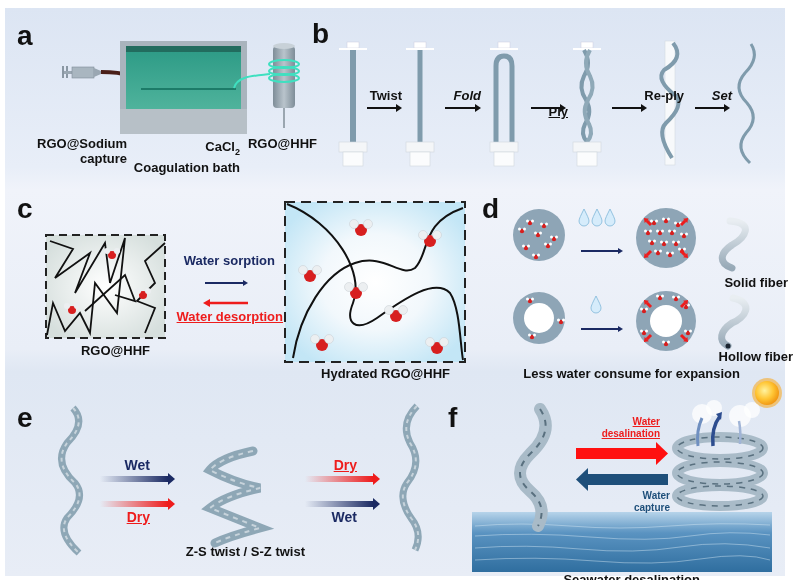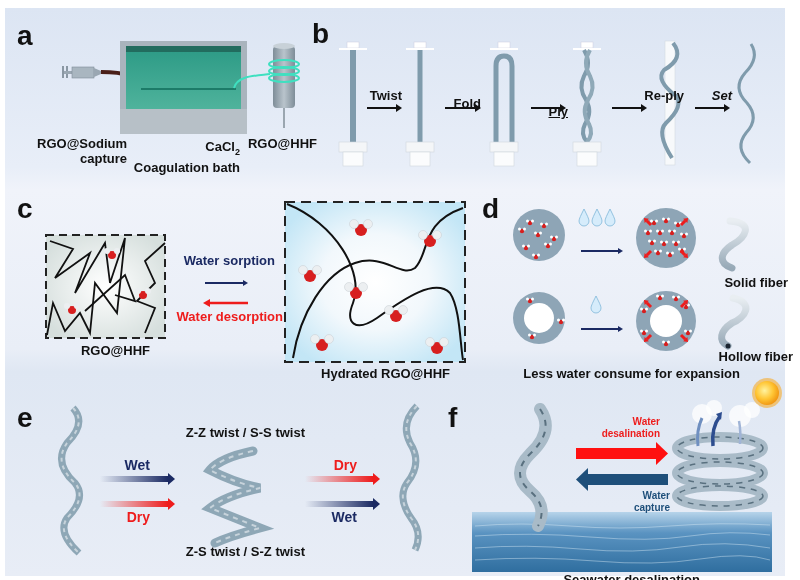--- a/index.html
+++ b/index.html
@@ -3,21 +3,21 @@
 <meta charset="utf-8">
 <style>
   html, body { margin:0; padding:0; background:#ffffff; }
   body { width:800px; height:580px; position:relative; overflow:hidden; font-family:"Liberation Sans", sans-serif; }
   .figure { position:absolute; left:5px; top:8px; width:780px; height:568px;
     background:linear-gradient(180deg,#dce5f3 0%,#e8eef8 28%,#f0f3fa 32%,#e9eef7 60%,#dfe7f3 64%,#e8edf6 100%); }
   .panel { position:absolute; }
   .plabel { position:absolute; font-weight:bold; font-size:28px; color:#111; line-height:1; }
   .lbl { position:absolute; font-weight:bold; font-size:13px; color:#111; text-align:right; line-height:15px; white-space:nowrap; }
   .lbl.small { font-size:10px; line-height:12px; }
-  .red { color:#ee1c1c; }
+  .red { color:#ee1c1c;text-decoration:underline; }
   .navy { color:#1b2a63; }
   svg { position:absolute; overflow:visible; }
   sub { font-size:9px; }
 </style>
 </head>
 <body>
 
 <div class="figure">
 
   <div class="panel" style="left:0;top:0;width:290px;height:170px;">
@@ -137,21 +137,21 @@
         <path d="M373,35 Q385,50 364,62 Q355,72 376,88 Q384,98 366,115 Q356,125 372,150" stroke="#7f9bac" stroke-width="4" fill="none"></path>
       </g>
       <g>
           <line x1="395" y1="100" x2="424" y2="100" stroke="#111" stroke-width="2"></line>
           <polygon points="424,96 430,100 424,104" fill="#111"></polygon>
         </g>
 
       <path d="M451,36 Q460,50 445,65 Q432,80 447,95 Q460,110 446,125 Q434,140 450,155" stroke="#7f9bac" stroke-width="3" fill="none"></path>
     </svg>
     <div class="lbl" style="left:62px;top:80px;width:40px;">Twist</div>
-    <div class="lbl" style="left:141px;top:88px;width:40px;">Fold</div>
+    <div class="lbl" style="left:141px;top:80px;width:40px;font-style:italic;">Fold</div>
     <div class="lbl" style="left:228px;top:96px;width:40px;text-decoration:underline;">Ply</div>
     <div class="lbl" style="left:304px;top:80px;width:50px;margin-left:30px;">Re-ply</div>
     <div class="lbl" style="left:392px;top:80px;width:40px;font-style:italic;">Set</div>
   </div>
 
   <div class="panel" style="left:0;top:175px;width:460px;height:190px;">
     <div class="plabel" style="left:12px;top:12px;">c</div>
     <svg width="460" height="190" style="left:0;top:0;">
       <defs>
         <radialGradient id="cLeftGrad" cx="0.5" cy="0.5" r="0.6">
@@ -348,21 +348,20 @@
       <rect x="300" y="98" width="68" height="6" fill="url(#dryGrad)"></rect>
       <polygon points="368,95 375,101 368,107" fill="#ee1c1c"></polygon>
       <rect x="300" y="123" width="68" height="6" fill="url(#wetGrad)"></rect>
       <polygon points="368,120 375,126 368,132" fill="#1b2a63"></polygon>
 
       <g>
         <path d="M412,28 Q395,45 405,65 Q418,85 402,105 Q392,120 406,140 Q418,155 410,172" stroke="#8ea7b6" stroke-width="7" fill="none"></path>
         <path d="M412,28 Q395,45 405,65 Q418,85 402,105 Q392,120 406,140 Q418,155 410,172" stroke="#c7d3db" stroke-width="2" stroke-dasharray="4,4" fill="none"></path>
       </g>
     </svg>
-    <div class="lbl" style="left:160px;top:47px;width:140px;">Z-Z twist / S-S twist</div>
     <div class="lbl navy" style="left:105px;top:80px;width:40px;font-size:14px;">Wet</div>
     <div class="lbl red" style="left:105px;top:132px;width:40px;font-size:14px;">Dry</div>
     <div class="lbl red" style="left:312px;top:80px;width:40px;font-size:14px;">Dry</div>
     <div class="lbl navy" style="left:312px;top:132px;width:40px;font-size:14px;">Wet</div>
     <div class="lbl" style="left:160px;top:166px;width:140px;">Z-S twist / S-Z twist</div>
   </div>
 
   <div class="panel" style="left:425px;top:368px;width:355px;height:200px;">
     <div class="plabel" style="left:18px;top:28px;">f</div>
     <svg width="355" height="200" style="left:0;top:0;">

